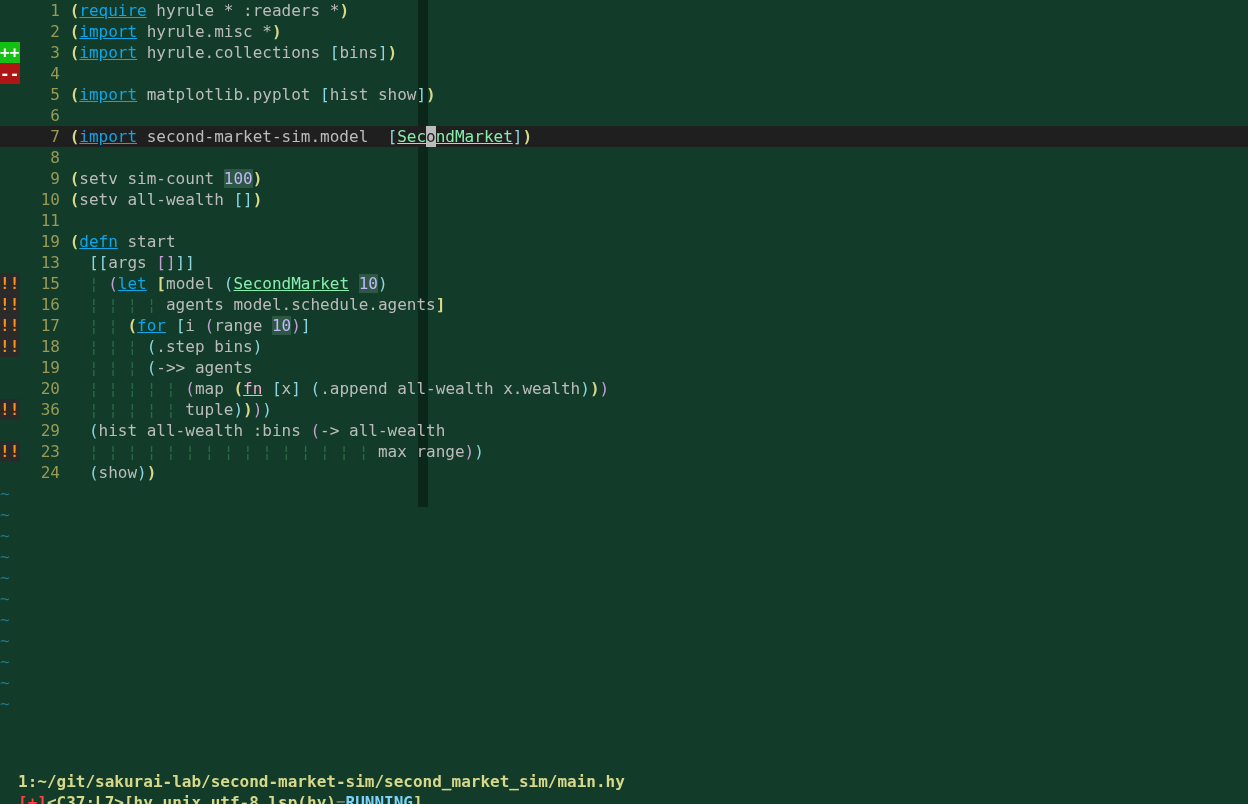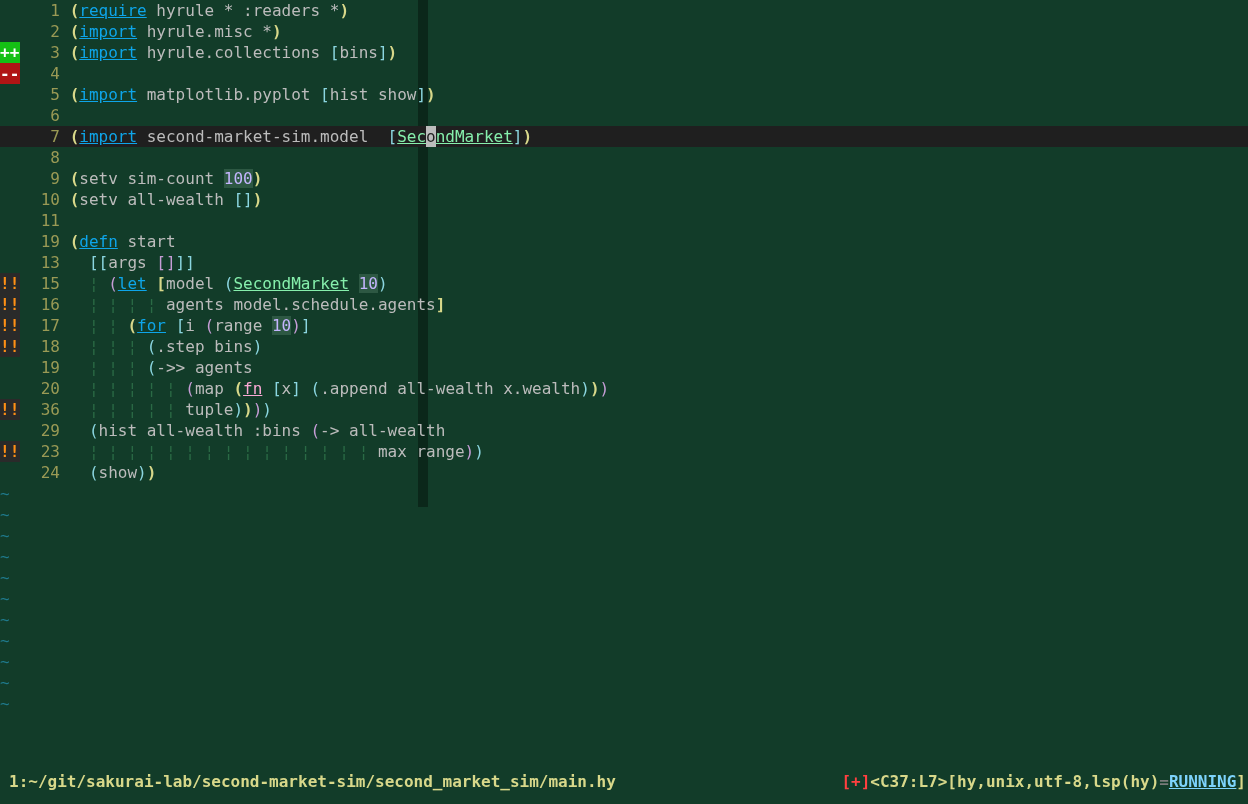--- a/index.html
+++ b/index.html
@@ -89,31 +89,32 @@
   .code > span { position: relative; z-index: 1; }
   
   .cursor {
     display: inline-block;
     background: #bcbcbc;
     color: #1f1f1f;
   }
   
   .status {
     position: absolute;
-    left: 7px;
+    left: 16px;
     right: 0;
     bottom: 12px;
     height: 21px;
     background: #123c29;
     color: #d8d88a;
     font-weight: bold;
     display: flex;
     justify-content: space-between;
     padding: 0 2px;
     white-space: pre;
+    flex-direction: column;
   }
   .status .right {
     color: #d8d88a;
   }
   .status .mod { color: #ff4040; }
   .status .run-underline { text-decoration: underline; color: #7dd3fc; }
   .status .dash { color: #7a7a7a; }
 </style>
 </head>
 <body>

